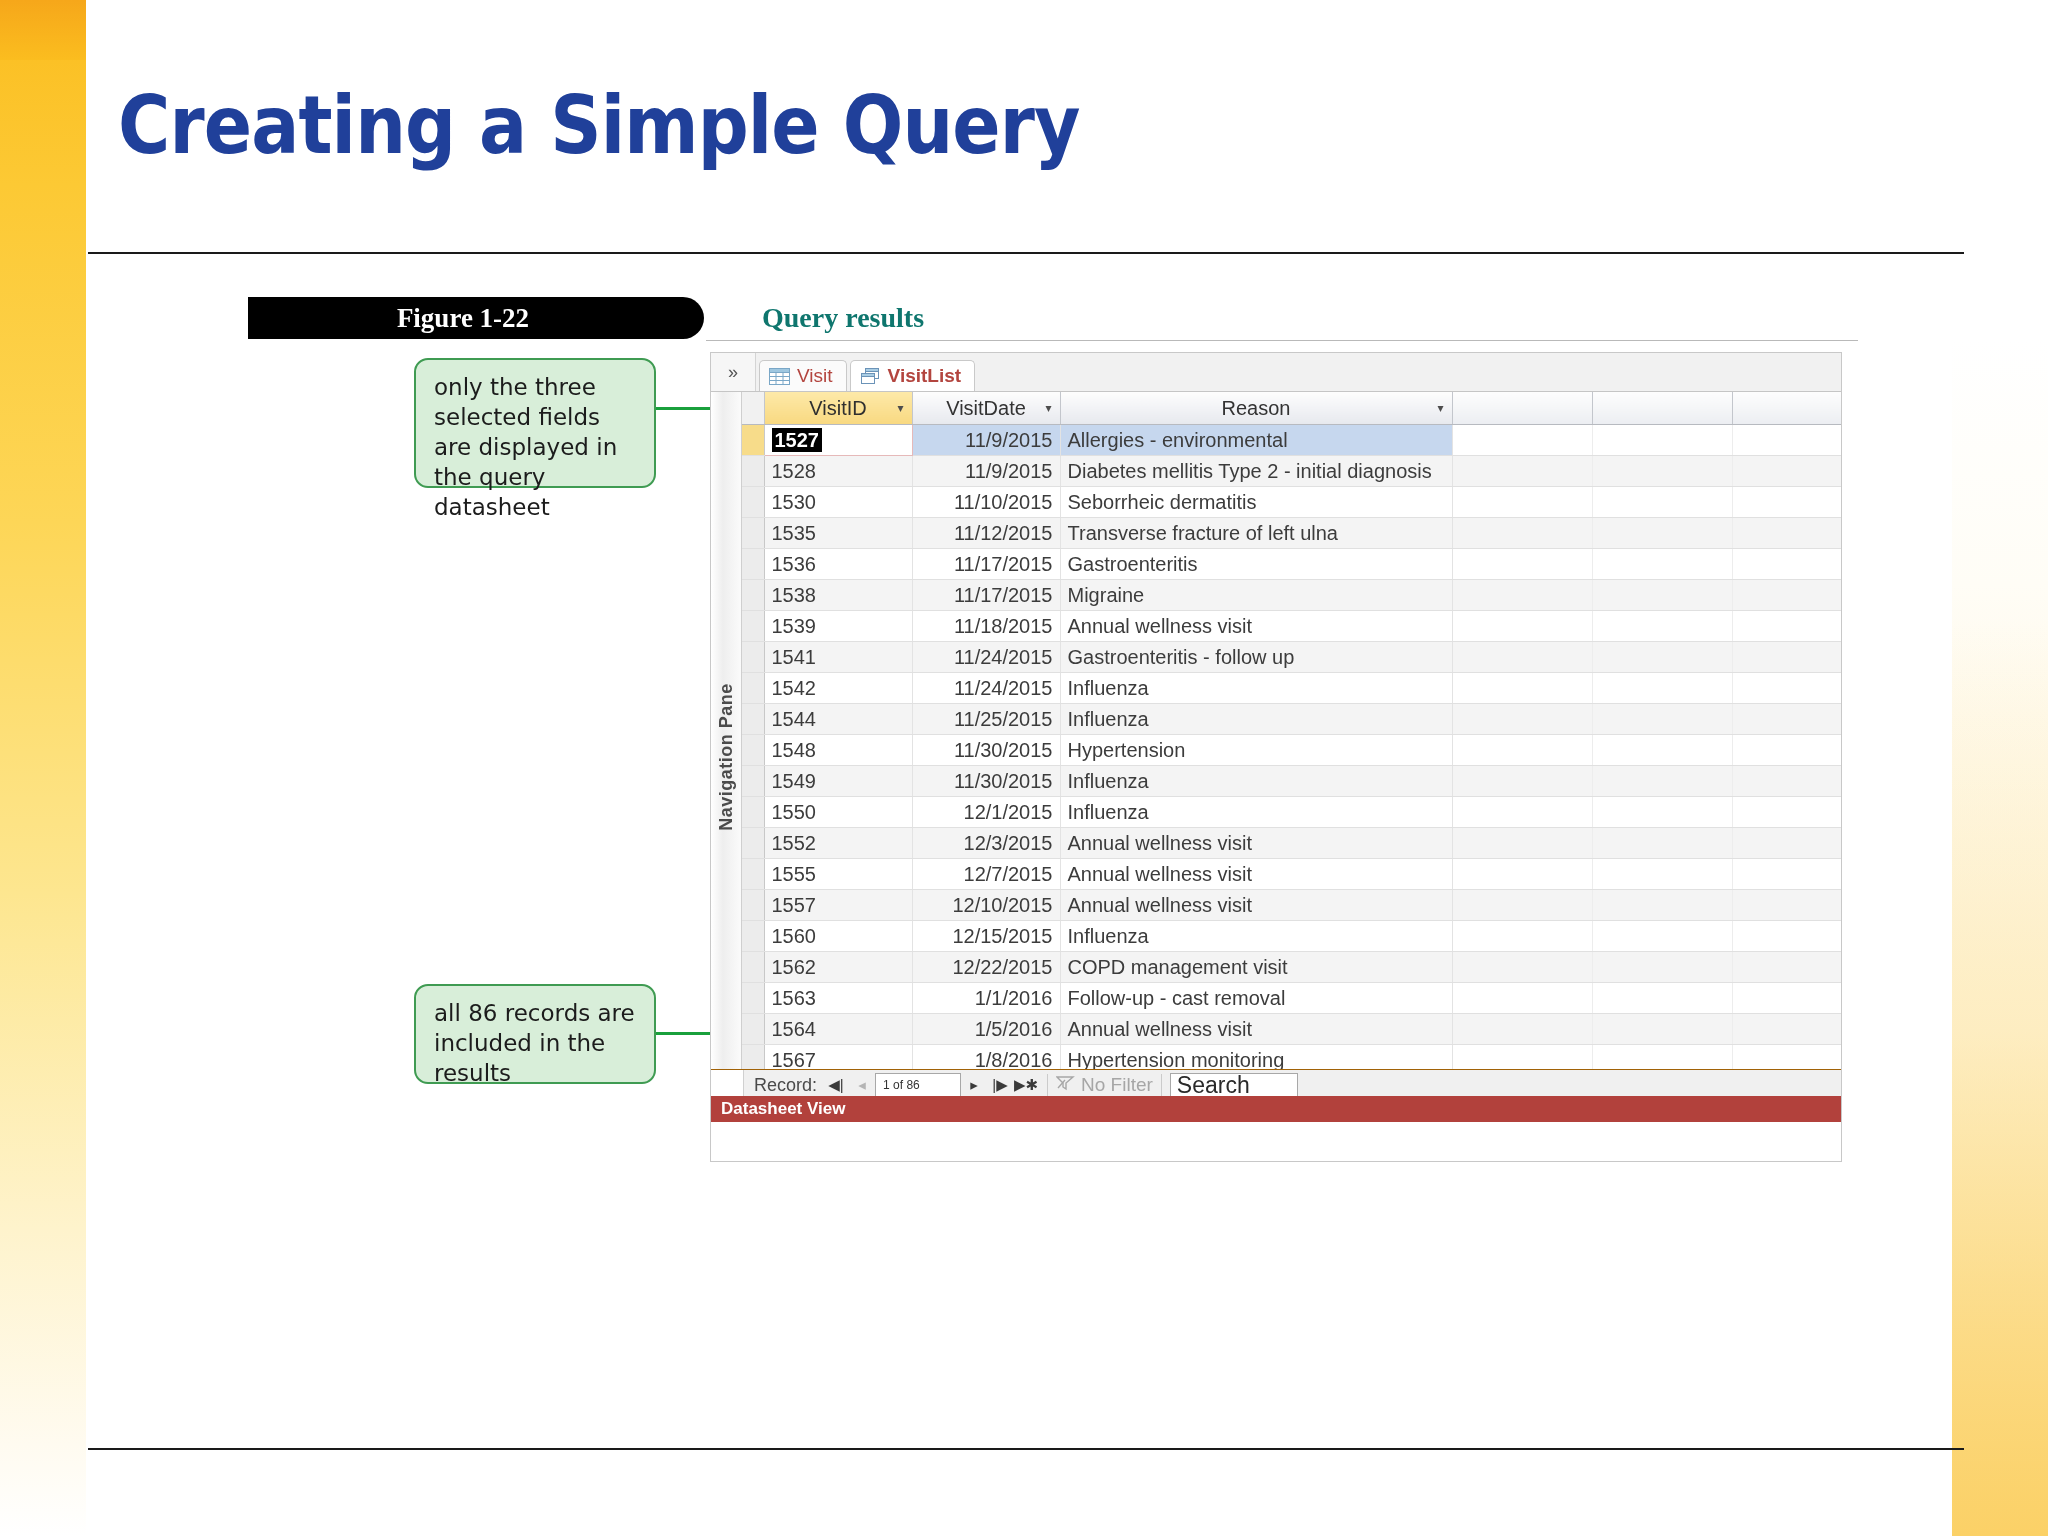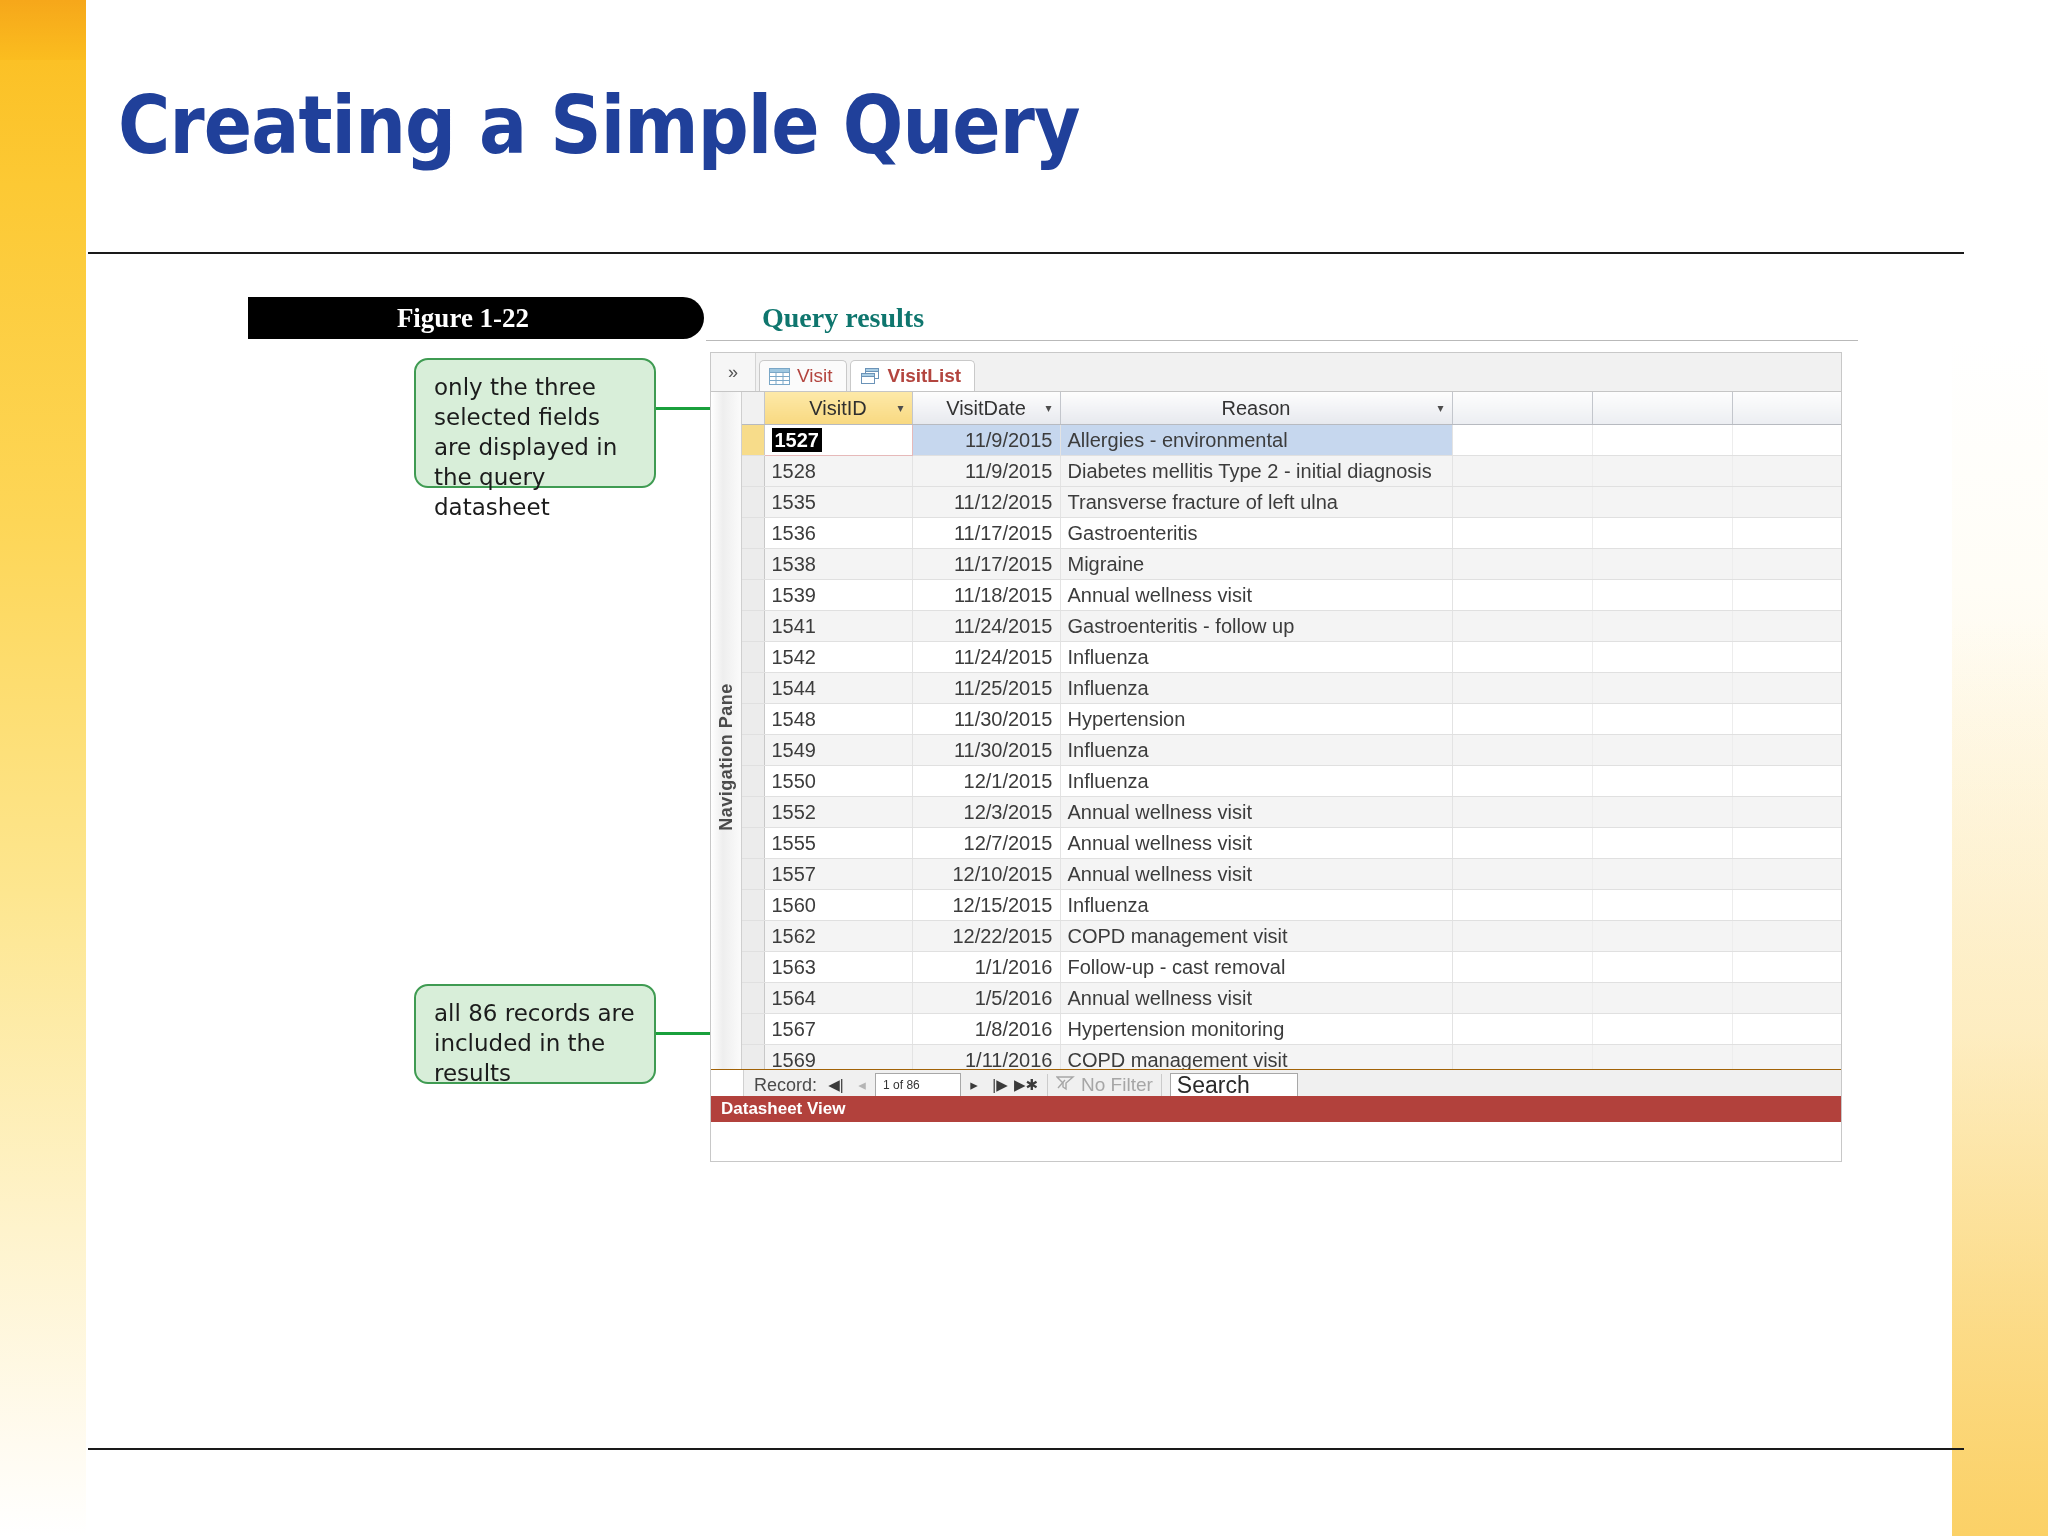--- a/index.html
+++ b/index.html
@@ -506,20 +506,29 @@
               </tr>
               <tr class="odd">
                 <td class="sel-col"></td>
                 <td class="c-id">1528</td>
                 <td class="c-date">11/9/2015</td>
                 <td class="c-reason">Diabetes mellitis Type 2 - initial diagnosis</td>
                 <td class="pad"></td>
                 <td class="pad"></td>
                 <td class="pad"></td>
               </tr>
+              <tr class="even">
+                <td class="sel-col"></td>
+                <td class="c-id">1530</td>
+                <td class="c-date">11/10/2015</td>
+                <td class="c-reason">Seborrheic dermatitis</td>
+                <td class="pad"></td>
+                <td class="pad"></td>
+                <td class="pad"></td>
+              </tr>
               <tr class="odd">
                 <td class="sel-col"></td>
                 <td class="c-id">1535</td>
                 <td class="c-date">11/12/2015</td>
                 <td class="c-reason">Transverse fracture of left ulna</td>
                 <td class="pad"></td>
                 <td class="pad"></td>
                 <td class="pad"></td>
               </tr>
               <tr class="even">

